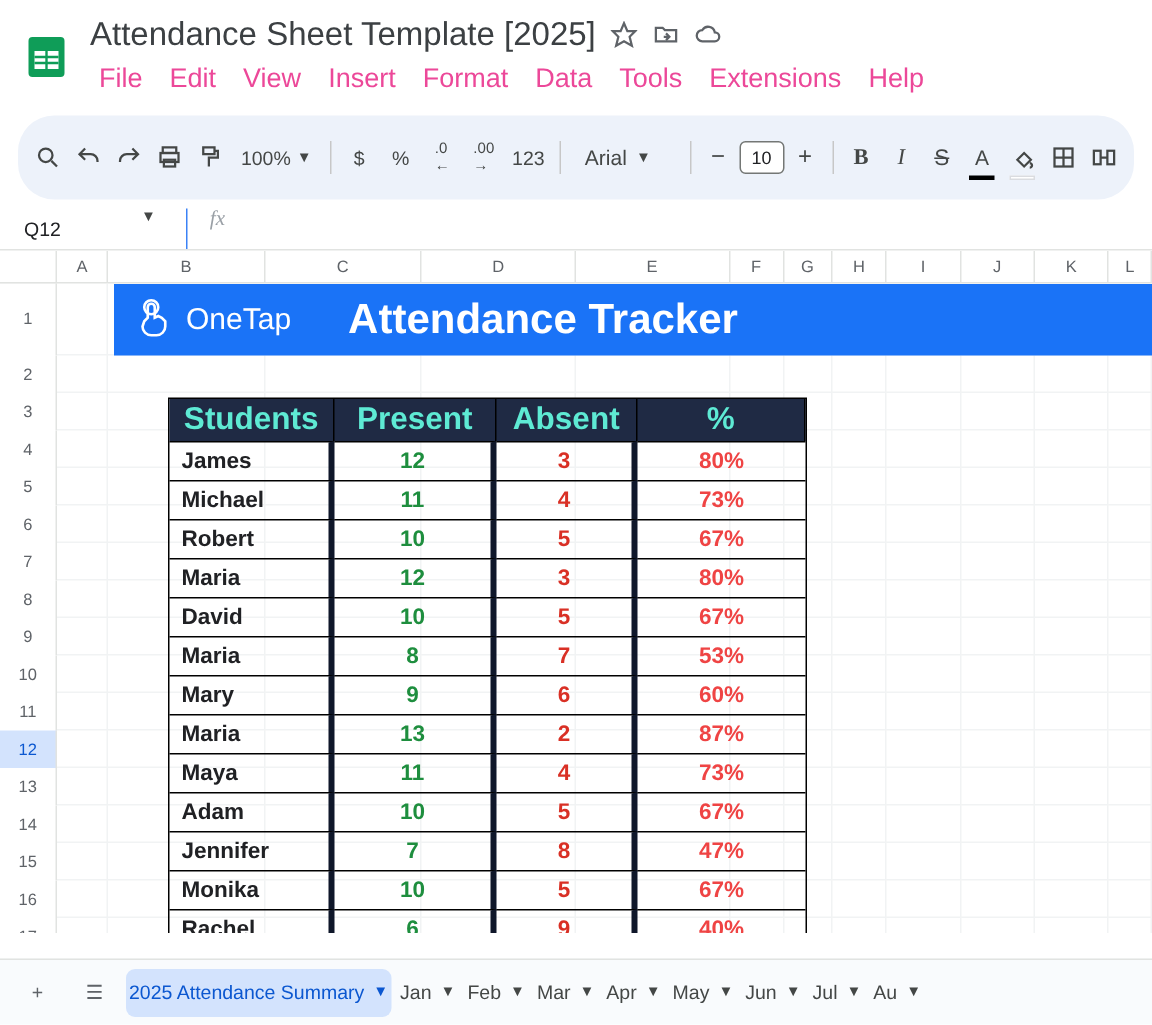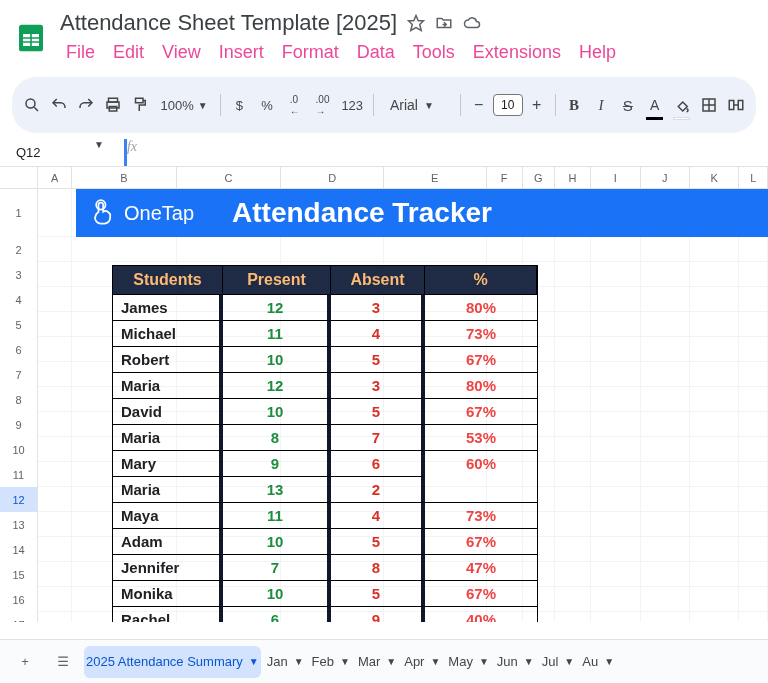--- a/index.html
+++ b/index.html
@@ -30,21 +30,21 @@
   .boldbtn { font-weight:bold; font-family:serif; font-size:15px; color:#444746;}
   .italicbtn { font-style:italic; font-family:serif; font-size:15px; color:#444746;}
   .strikebtn { text-decoration:line-through; font-size:15px; color:#444746;}
   .textcolor { font-size:14px; color:#444746; position:relative; }
   .textcolor:after { content:''; position:absolute; left:2px; right:2px; bottom:-2px; height:3px; background:#000;}
   .fillbtn .bar { position:absolute; left:2px; right:2px; bottom:-2px; height:3px; background:#fff; border:1px solid #dadce0;}
   .fillbtn { position:relative; }
 
   .fbar { display:flex; border-bottom:1px solid #e1e3e1; height:28px; padding-left:12px; margin-top:6px; gap:20px;}
   .namebox { width:62px; font-size:13px; border:none; background:transparent; padding:2px 4px; color:#202124;}
-  .fxicon { font-style:italic; font-family:serif; color:#9aa0a6; font-size:14px; padding:0 0; border-left:3px solid #3b82f6; }
+  .fxicon { font-style:italic; font-family:serif; color:#9aa0a6; font-size:14px; padding:0 15px; border-left:1px solid #3b82f6; }
   .fxinput { flex:1; border:none; font-size:13px; padding:2px 6px; }
 
   .gridwrap { position:relative; height:calc(683px - 184px - 44px); overflow:hidden;}
   .colhead { display:flex; background:#fff; border-bottom:1px solid #e1e3e1; height:22px; font-size:11px; color:#5f6368; position:sticky; top:0;}
   .colhead .ch { border-right:1px solid #e1e3e1; display:flex; align-items:center; justify-content:center;}
   .rowhead { width:40px; border-right:1px solid #e1e3e1; display:flex; align-items:center; justify-content:center; font-size:11px; color:#5f6368; background:#fff;}
   .grid { position:relative; }
   .grow { display:flex; height:25px; }
   .grow .cell { border-right:1px solid #f1f3f4; border-bottom:1px solid #f1f3f4; }
   .grow.sel .rowhead { background:#d3e3fd; color:#0b57d0;}
@@ -61,21 +61,21 @@
   .wJ { width:52px;}
   .wK { width:52px;}
   .wL { width:30px;}
 
   .banner { position:absolute; left:76px; top:22px; right:0; height:48px; background:#1a73f7; display:flex; align-items:center; color:#fff; padding-left:12px; gap:18px;}
   .onetap { display:flex; align-items:center; gap:8px; font-size:20px; font-weight:500;}
   .tapicon { width:28px; height:28px; }
   .bannertitle { font-size:28px; font-weight:600; margin-left:20px;}
 
   .datatable { position:absolute; left:112px; top:98px; border:1px solid #000;}
-  .datatable .hrow { display:flex; background:#1f2a44; color:#fdba74; font-weight:bold; font-size:16px; height:28px;}
+  .datatable .hrow { display:flex; background:#1f2a44; color:#5eead4; font-weight:bold; font-size:21px; height:28px;}
   .datatable .hrow .hc { display:flex; align-items:center; justify-content:center; border-right:1px solid #000;}
   .datatable .drow { display:flex; height:26px; font-size:15px; font-weight:bold;}
   .datatable .dc { border-right:4px solid #0f172a; border-top:1px solid #000; display:flex; align-items:center; padding:0 8px;}
   .hc.c1, .dc.c1 { width:110px; justify-content:flex-start;}
   .hc.c2, .dc.c2 { width:108px; justify-content:center;}
   .hc.c3, .dc.c3 { width:94px; justify-content:center;}
   .hc.c4, .dc.c4 { width:112px; justify-content:center; border-right:none;}
   .present { color:#1e8e3e; }
   .absent { color:#d93025; }
   .pct { color:#ef4444; }
@@ -562,20 +562,21 @@
         <div class="drow">
           <div class="dc c1">Mary</div>
           <div class="dc c2 present">9</div>
           <div class="dc c3 absent">6</div>
           <div class="dc c4 pct">60%</div>
         </div>
         <div class="drow">
           <div class="dc c1">Maria</div>
           <div class="dc c2 present">13</div>
           <div class="dc c3 absent">2</div>
+          <div class="dc c4 pct">87%</div>
         </div>
         <div class="drow">
           <div class="dc c1">Maya</div>
           <div class="dc c2 present">11</div>
           <div class="dc c3 absent">4</div>
           <div class="dc c4 pct">73%</div>
         </div>
         <div class="drow">
           <div class="dc c1">Adam</div>
           <div class="dc c2 present">10</div>

